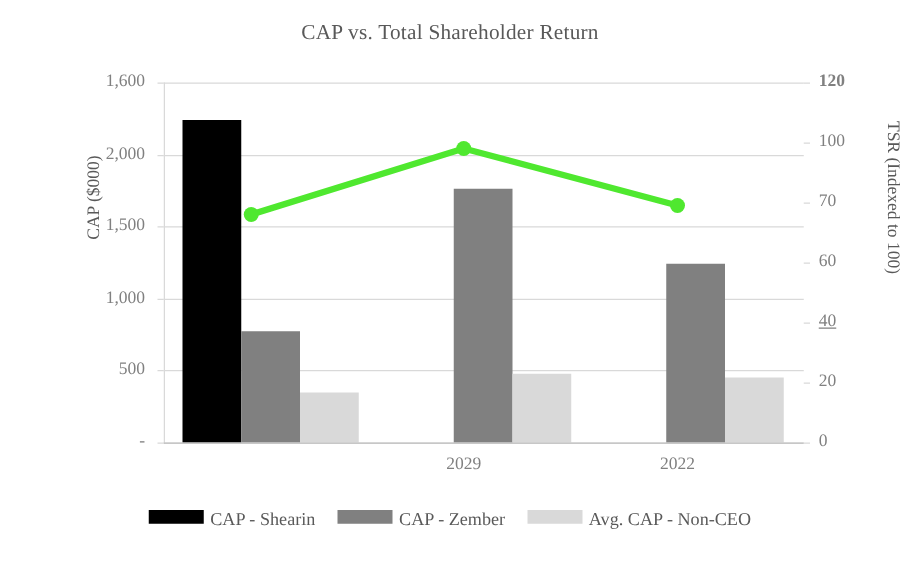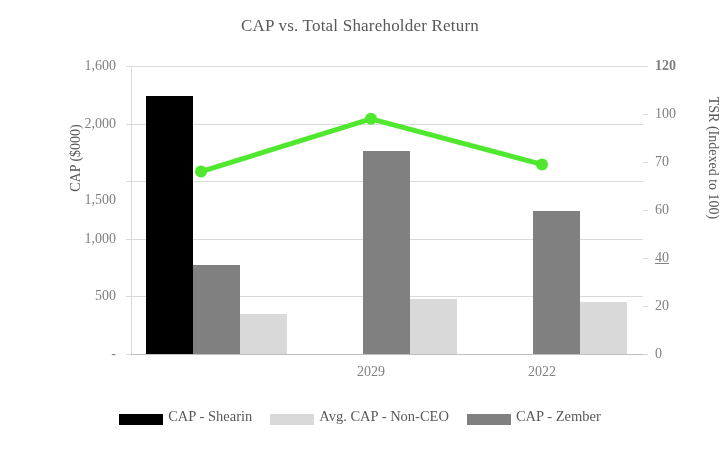--- a/index.html
+++ b/index.html
@@ -73,21 +73,21 @@
   .bar-noncev{background:#d9d9d9;}
 
   
   .tsr-svg{position:absolute;left:131px;top:66px;width:512px;height:288px;overflow:visible;}
 
   
   .legend{
     position:absolute;left:0;top:408px;width:720px;
     display:flex;justify-content:center;align-items:center;
   }
-  .legend-item{display:flex;align-items:flex-end;margin:0 9px;}
+  .legend-item{display:flex;align-items:flex-start;margin:0 9px;}
   .legend-swatch{width:44px;height:11px;margin-right:5px;}
   .legend-line{
     position:relative;width:44px;height:12px;margin-right:4px;
   }
   .legend-line .lseg{
     position:absolute;left:0;top:4px;width:44px;height:5px;background:#4FE82F;
   }
   .legend-line .ldot{
     position:absolute;left:16px;top:1px;width:11px;height:11px;border-radius:50%;
     background:#4FE82F;
@@ -132,21 +132,21 @@
 
   <div class="tick-left" style="top:66px;"></div>
   <div class="tick-left" style="top:123.6px;"></div>
   <div class="tick-left" style="top:181.2px;"></div>
   <div class="tick-left" style="top:238.8px;"></div>
   <div class="tick-left" style="top:296.4px;"></div>
   <div class="tick-left" style="top:354px;"></div>
 
   <div class="ylabel-left" style="top:59px;">1,600</div>
   <div class="ylabel-left" style="top:116.6px;">2,000</div>
-  <div class="ylabel-left" style="top:174.2px;margin-top:19px;">1,500</div>
+  <div class="ylabel-left" style="top:174.2px;">1,500</div>
   <div class="ylabel-left" style="top:231.8px;">1,000</div>
   <div class="ylabel-left" style="top:289.4px;">500</div>
   <div class="ylabel-left" style="top:347px;">-</div>
 
   <div class="axis-title-left">CAP ($000)</div>
 
   <div class="tick-right" style="top:66px;"></div>
   <div class="tick-right" style="top:114px;"></div>
   <div class="tick-right" style="top:162px;"></div>
   <div class="tick-right" style="top:210px;"></div>
@@ -168,25 +168,25 @@
   <div class="xlabel" style="left:482px;">2022</div>
 
   <div class="legend">
 
     <div class="legend-item">
       <span class="legend-swatch" style="background:#000000;"></span>
       <span class="legend-text">CAP - Shearin</span>
     </div>
 
     <div class="legend-item">
-      <span class="legend-swatch" style="background:#D9D9D9;"></span>
-      <span class="legend-text">Avg. CAP - Non-CEO</span>
+      <span class="legend-swatch" style="background:#808080;"></span>
+      <span class="legend-text">CAP - Zember</span>
     </div>
 
     <div class="legend-item">
-      <span class="legend-swatch" style="background:#808080;"></span>
-      <span class="legend-text">CAP - Zember</span>
+      <span class="legend-swatch" style="background:#D9D9D9;"></span>
+      <span class="legend-text">Avg. CAP - Non-CEO</span>
     </div>
 
 
   </div>
 
 </div>
 
 </body></html>

